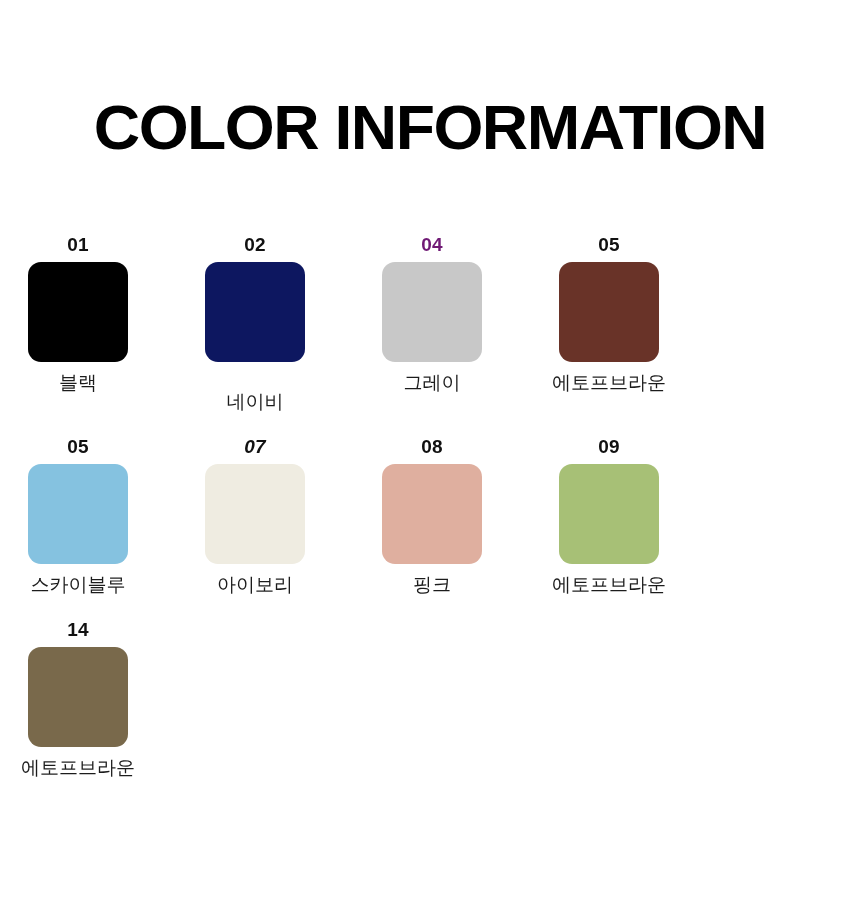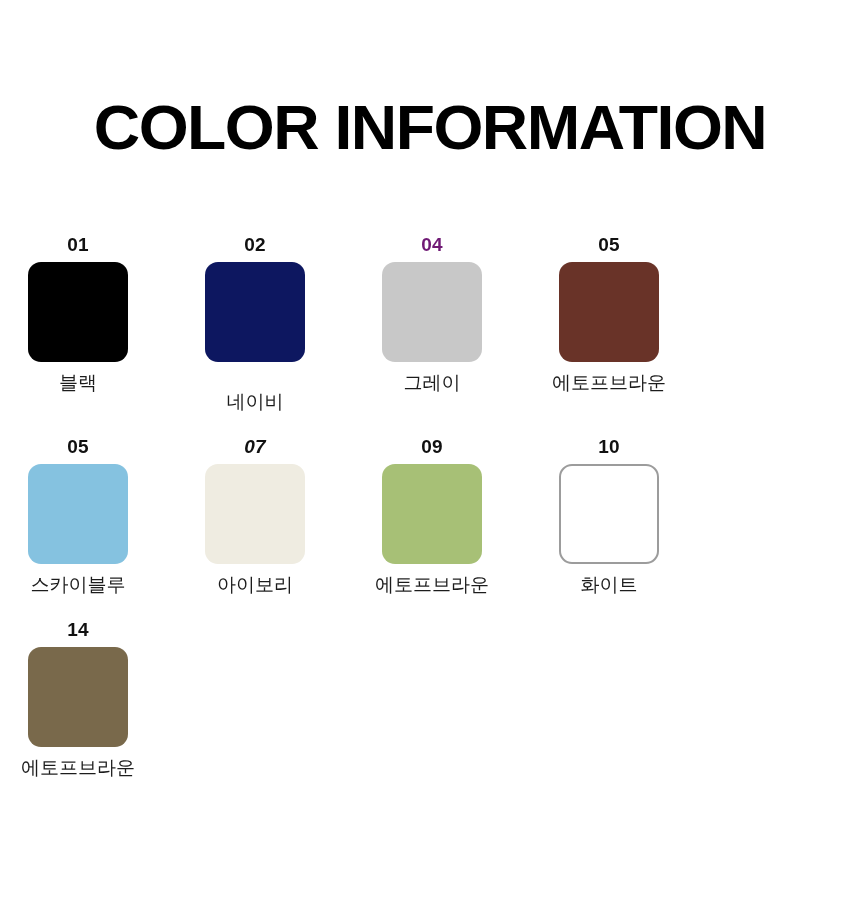--- a/index.html
+++ b/index.html
@@ -139,28 +139,28 @@
           <span class="swatch-number" style="color: rgb(17, 17, 17);">05</span>
           <div class="swatch-chip" style="background: rgb(133, 194, 224);"></div>
           <span class="swatch-label" style="color: rgb(28, 28, 28);">스카이블루</span>
         </div>
         <div class="swatch-cell">
           <span class="swatch-number" style="color: rgb(17, 17, 17); font-style: italic;">07</span>
           <div class="swatch-chip" style="background: rgb(239, 236, 225);"></div>
           <span class="swatch-label" style="color: rgb(28, 28, 28);">아이보리</span>
         </div>
         <div class="swatch-cell">
+          <span class="swatch-number" style="color: rgb(17, 17, 17);">08</span>
+          <div class="swatch-chip" style="background: rgb(223, 175, 159);"></div>
+          <span class="swatch-label" style="color: rgb(28, 28, 28);">핑크</span>
+        </div>
+        <div class="swatch-cell">
           <span class="swatch-number" style="color: rgb(17, 17, 17);">09</span>
           <div class="swatch-chip" style="background: rgb(167, 192, 118);"></div>
           <span class="swatch-label" style="color: rgb(28, 28, 28);">에토프브라운</span>
-        </div>
-        <div class="swatch-cell">
-          <span class="swatch-number" style="color: rgb(17, 17, 17);">10</span>
-          <div class="swatch-chip bordered" style="background: rgb(255, 255, 255); border-color: rgb(156, 156, 156);"></div>
-          <span class="swatch-label" style="color: rgb(28, 28, 28);">화이트</span>
         </div>
       </div>
       <div class="swatch-row">
         <div class="swatch-cell">
           <span class="swatch-number" style="color: rgb(17, 17, 17);">14</span>
           <div class="swatch-chip" style="background: rgb(121, 105, 75);"></div>
           <span class="swatch-label" style="color: rgb(28, 28, 28);">에토프브라운</span>
         </div>
       </div>
     </div>

